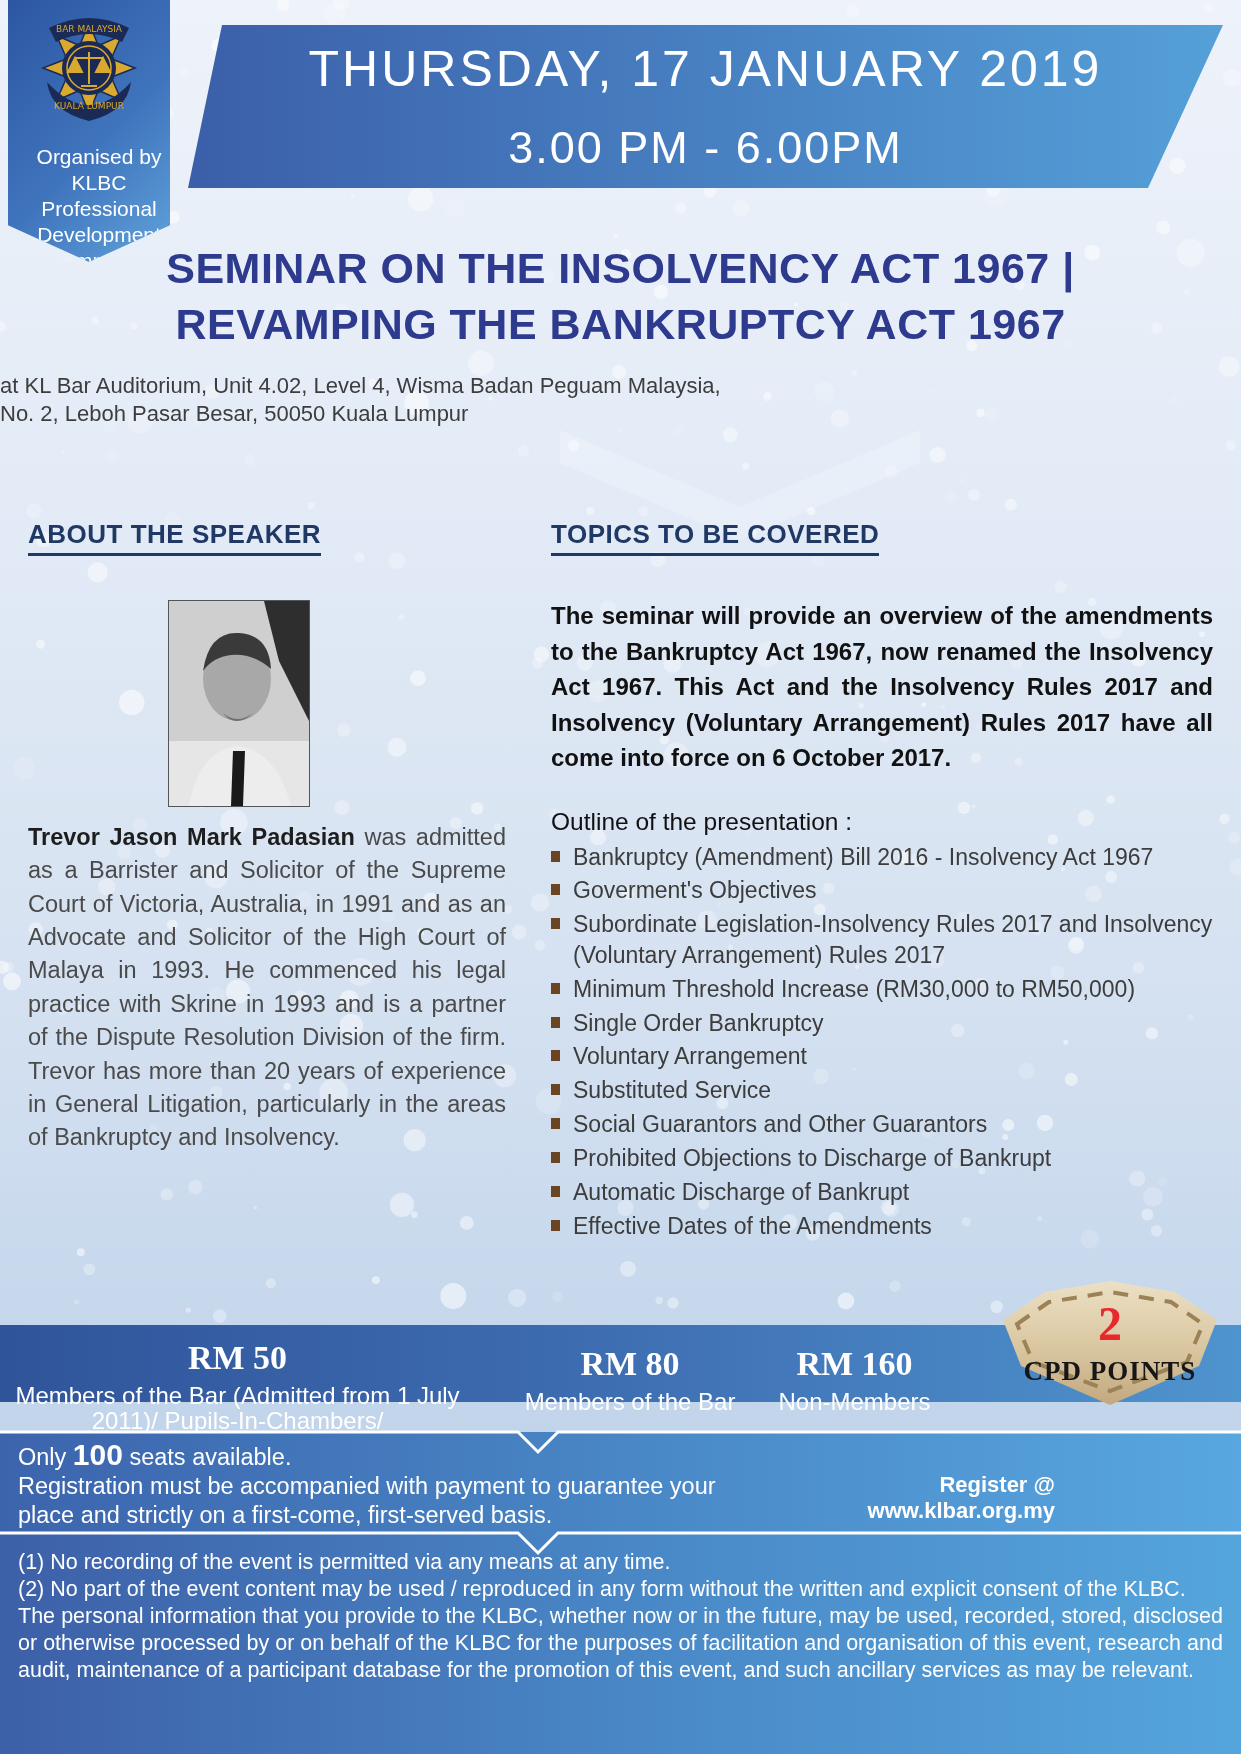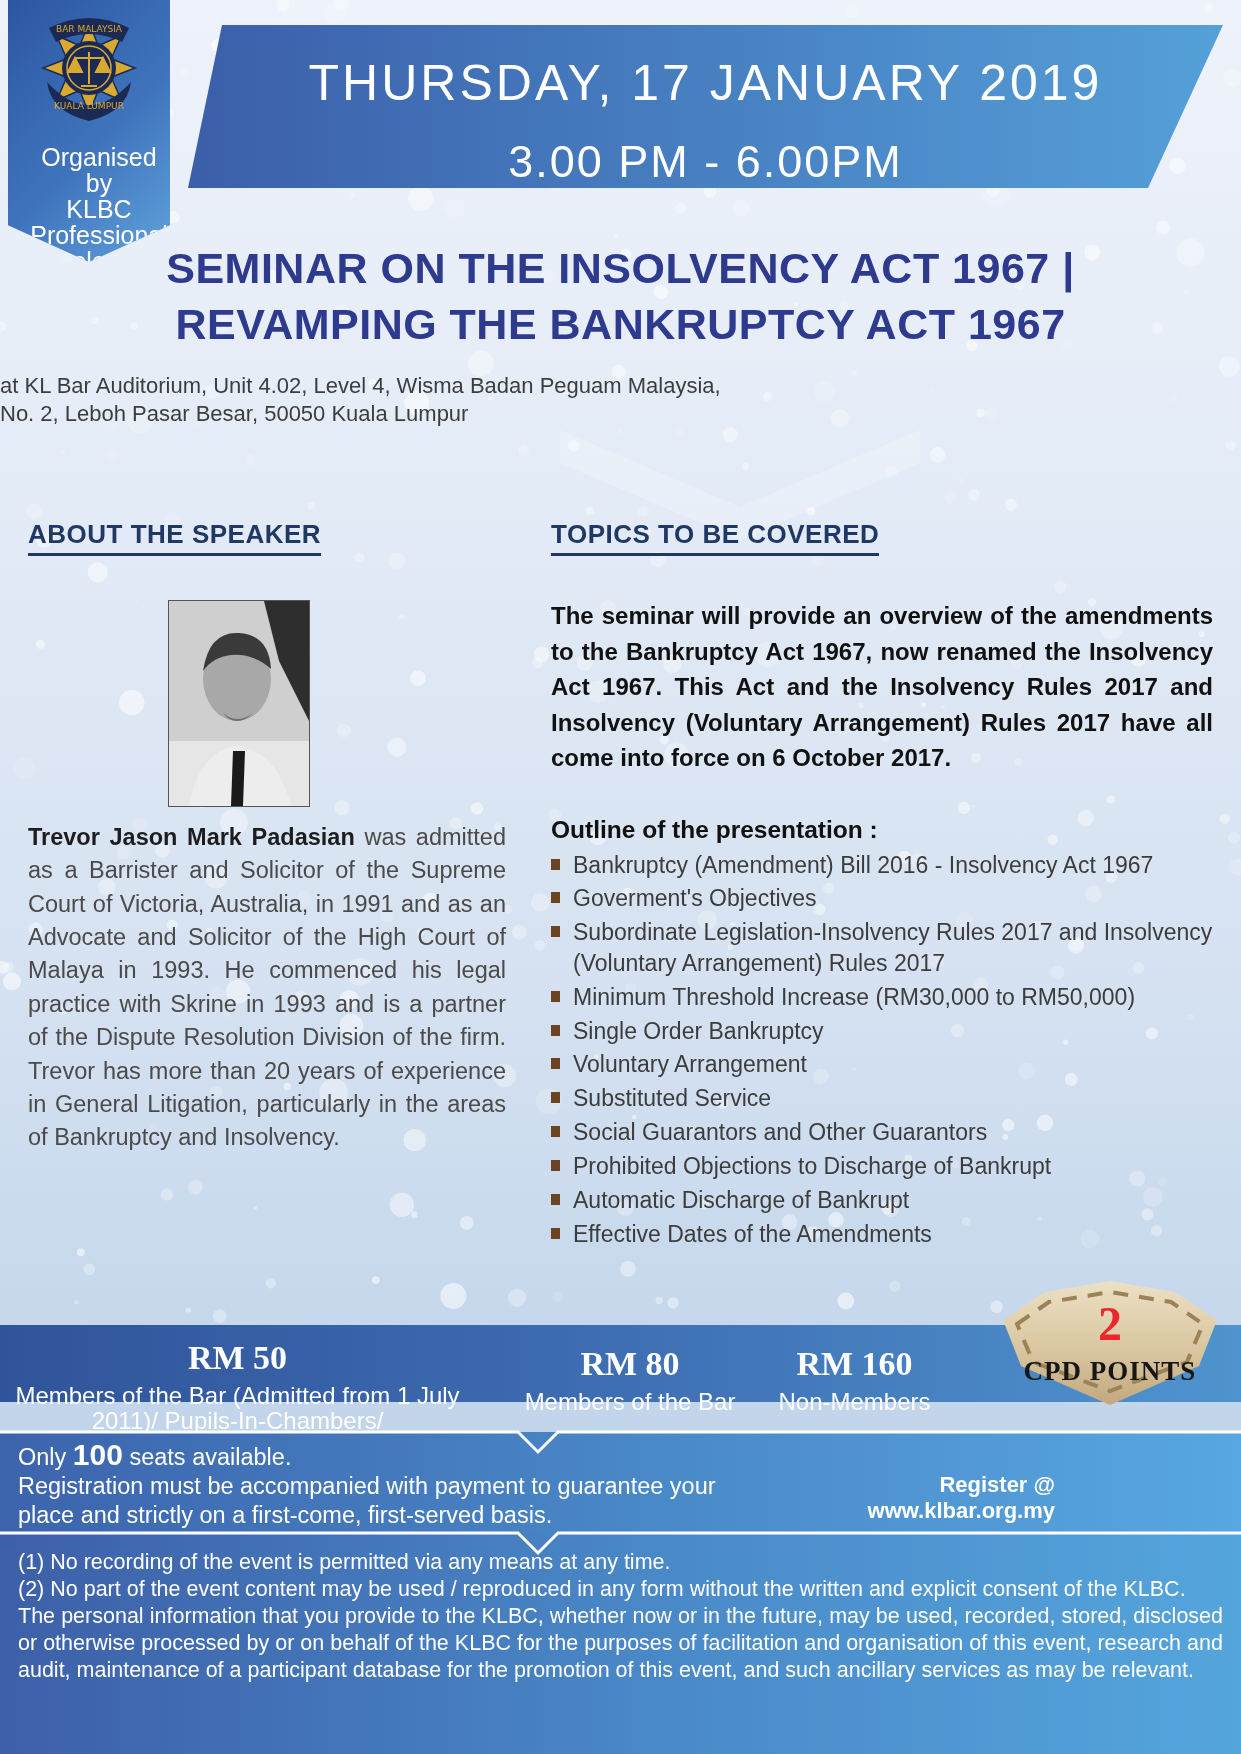--- a/index.html
+++ b/index.html
@@ -6,43 +6,43 @@
   .page{position:relative;width:1241px;height:1754px;margin:0 auto;overflow:hidden;
         font-family:"Liberation Sans",sans-serif;
         background:linear-gradient(180deg,#eef2fa 0%,#e4ecf7 25%,#d6e2f1 55%,#c2d5eb 80%,#b4cce7 100%);}
   .bg-dots{position:absolute;top:0;left:0;z-index:0;pointer-events:none;}
   .chevron-wm{position:absolute;z-index:0;left:560px;top:430px;width:360px;height:110px;
         clip-path:polygon(0 0,50% 70%,100% 0,100% 30%,50% 100%,0 30%);background:#fff;opacity:.22;}
   
   .pentagon{position:absolute;z-index:2;left:8px;top:0;width:162px;height:262px;
         background:linear-gradient(135deg,#2d56a2 0%,#3f74bc 55%,#61a3dc 100%);
         clip-path:polygon(0 0,100% 0,100% 86%,50% 100%,0 86%);text-align:center;}
-  .pent-text{color:#fff;font-size:25px;line-height:26px;margin-top:6px;margin-left:20px;}
+  .pent-text{color:#fff;font-size:21px;line-height:26px;margin-top:6px;margin-left:20px;}
   .banner{position:absolute;z-index:1;left:188px;top:25px;width:1035px;height:163px;
         background:linear-gradient(90deg,#3b5fa9 0%,#4a86c6 60%,#55a0d8 100%);
         clip-path:polygon(34px 0,1035px 0,960px 163px,0 163px);
-        display:flex;flex-direction:column;justify-content:flex-end;align-items:center;color:#fff;}
+        display:flex;flex-direction:column;justify-content:center;align-items:center;color:#fff;}
   .banner .l1{font-size:50px;letter-spacing:3px;}
   .banner .l2{font-size:45px;letter-spacing:2px;margin-top:24px;}
   
   .title-block{position:absolute;z-index:1;left:0;top:240px;width:100%;text-align:center;
         color:#2d3a8d;font-weight:bold;font-size:43px;line-height:56px;letter-spacing:.5px;}
   .venue{position:absolute;z-index:1;left:0;top:372px;width:100%;text-align:left;
         color:#3d3d3d;font-size:22px;line-height:28px;}
   
   .columns{position:absolute;z-index:1;left:28px;top:519px;width:1185px;display:flex;}
   .col-left{width:478px;}
   .col-right{width:662px;margin-left:45px;}
   .sec-head{display:inline-block;color:#1f3864;font-weight:bold;font-size:26px;
         letter-spacing:.5px;border-bottom:3px solid #1f3864;padding-bottom:3px;}
   .photo{display:block;margin:44px 0 0 140px;border:1px solid #555;}
   .bio{margin-top:14px;font-size:23.5px;line-height:1.42;color:#4a4a4a;text-align:justify;}
   .bio b{color:#1d1d1d;}
   .intro{margin-top:42px;font-size:24px;line-height:1.48;color:#111;font-weight:bold;text-align:justify;}
-  .outline-head{margin-top:40px;font-size:24.5px;font-weight:bold;color:#111;}
+  .outline-head{margin-top:32px;font-size:24.5px;font-weight:normal;color:#111;}
   ul.outline{list-style:none;margin:6px 0 0 0;padding:0;font-size:23px;line-height:1.34;color:#3c3c3c;}
   ul.outline li{position:relative;padding-left:22px;margin-top:3px;text-align:left;}
   ul.outline li .sq{position:absolute;left:0;top:9px;width:9px;height:11px;background:#6b4423;}
   
   .price-bar{position:absolute;z-index:1;left:0;top:1325px;width:1241px;height:77px;
         background:linear-gradient(90deg,#30549a 0%,#3d6bb0 45%,#4f94ce 100%);color:#fff;text-decoration:underline;}
   .price-col{position:absolute;text-align:center;}
   .price{font-family:"Liberation Serif",serif;font-weight:bold;font-size:34px;}
   .price-label{font-size:24px;line-height:25px;margin-top:6px;}
   .cpd-badge{position:absolute;z-index:4;left:993px;top:1278px;width:234px;height:130px;}

